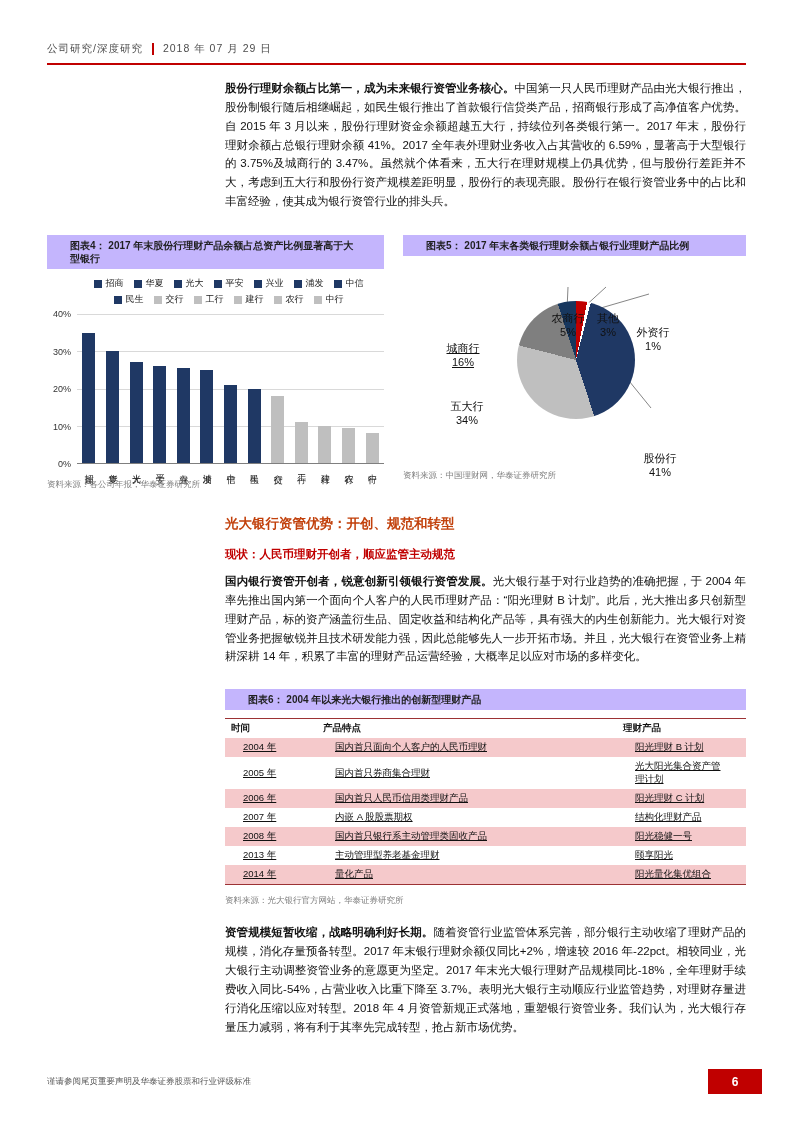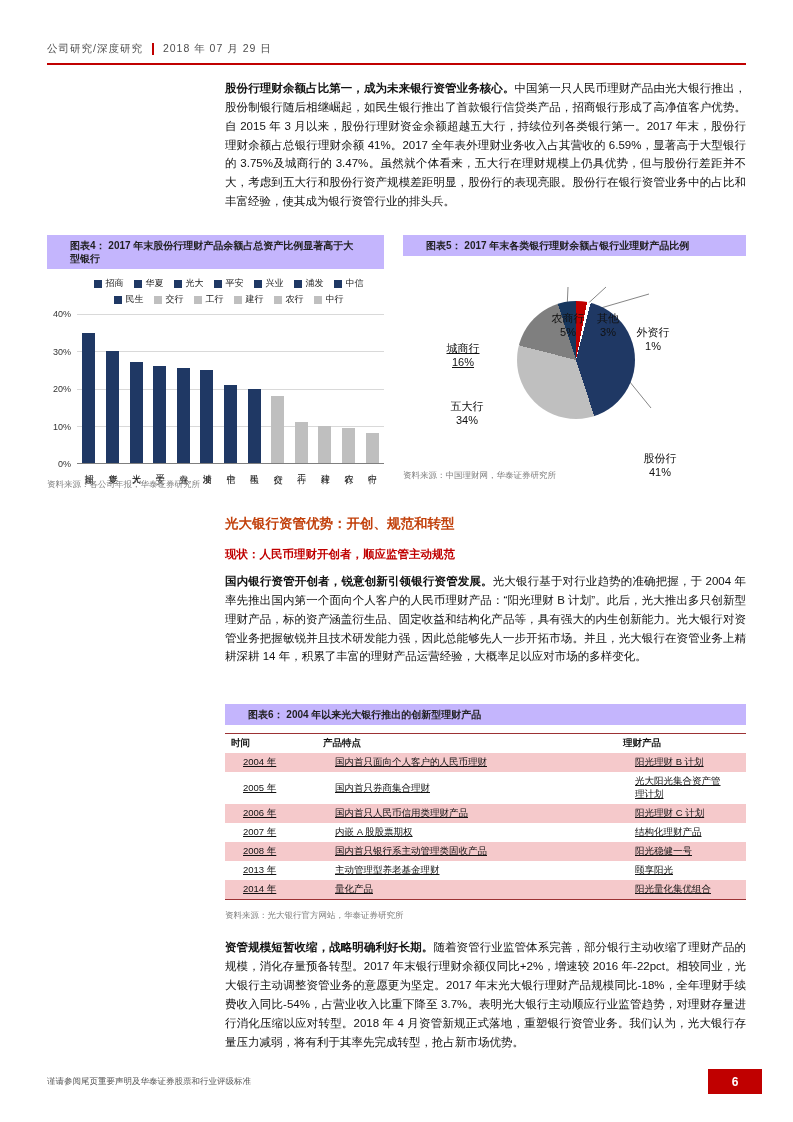--- a/index.html
+++ b/index.html
@@ -48,21 +48,21 @@
   .pie-area { position:relative; height:196px; }
   .pie { position:absolute; left:114px; top:37px; width:118px; height:118px; border-radius:50%; }
   .pie-leaders { position:absolute; left:0; top:0; }
   .pie-label { position:absolute; width:48px; text-align:center; font-size:11px; line-height:1.25; color:#111;margin-top:48px; }
 
   
   .section-heading { color:#c2410c; font-size:13.5px; font-weight:bold; margin:24px 0 4px 178px; }
   .sub-heading { color:#c00000; font-size:11.5px; font-weight:bold; margin:10px 0 6px 178px; }
 
   
-  .fig6 { margin-left:178px; margin-top:24px; margin-bottom:2px; }
+  .fig6 { margin-left:178px; margin-top:9px; margin-bottom:2px; }
   .fig6 table { width:100%; border-collapse:collapse; font-size:9.5px; color:#111; }
   .fig6 thead th { text-align:left; font-weight:bold; padding:3px 6px; border-top:1.5px solid #9c3234; }
   .fig6 td { padding:3px 18px;text-decoration:underline; }
   .fig6 tbody tr.pink { background:#f5c9cb; }
   .fig6 table { border-bottom:1.5px solid #9c3234; }
   .col-time { width:92px; } .col-feature { width:300px; }
   .fig6-source { font-size:8.5px; color:#7f7f7f; margin:8px 0 12px 178px; }
 
   
   .page-footer { margin-top:auto; display:flex; justify-content:space-between; align-items:center; }

